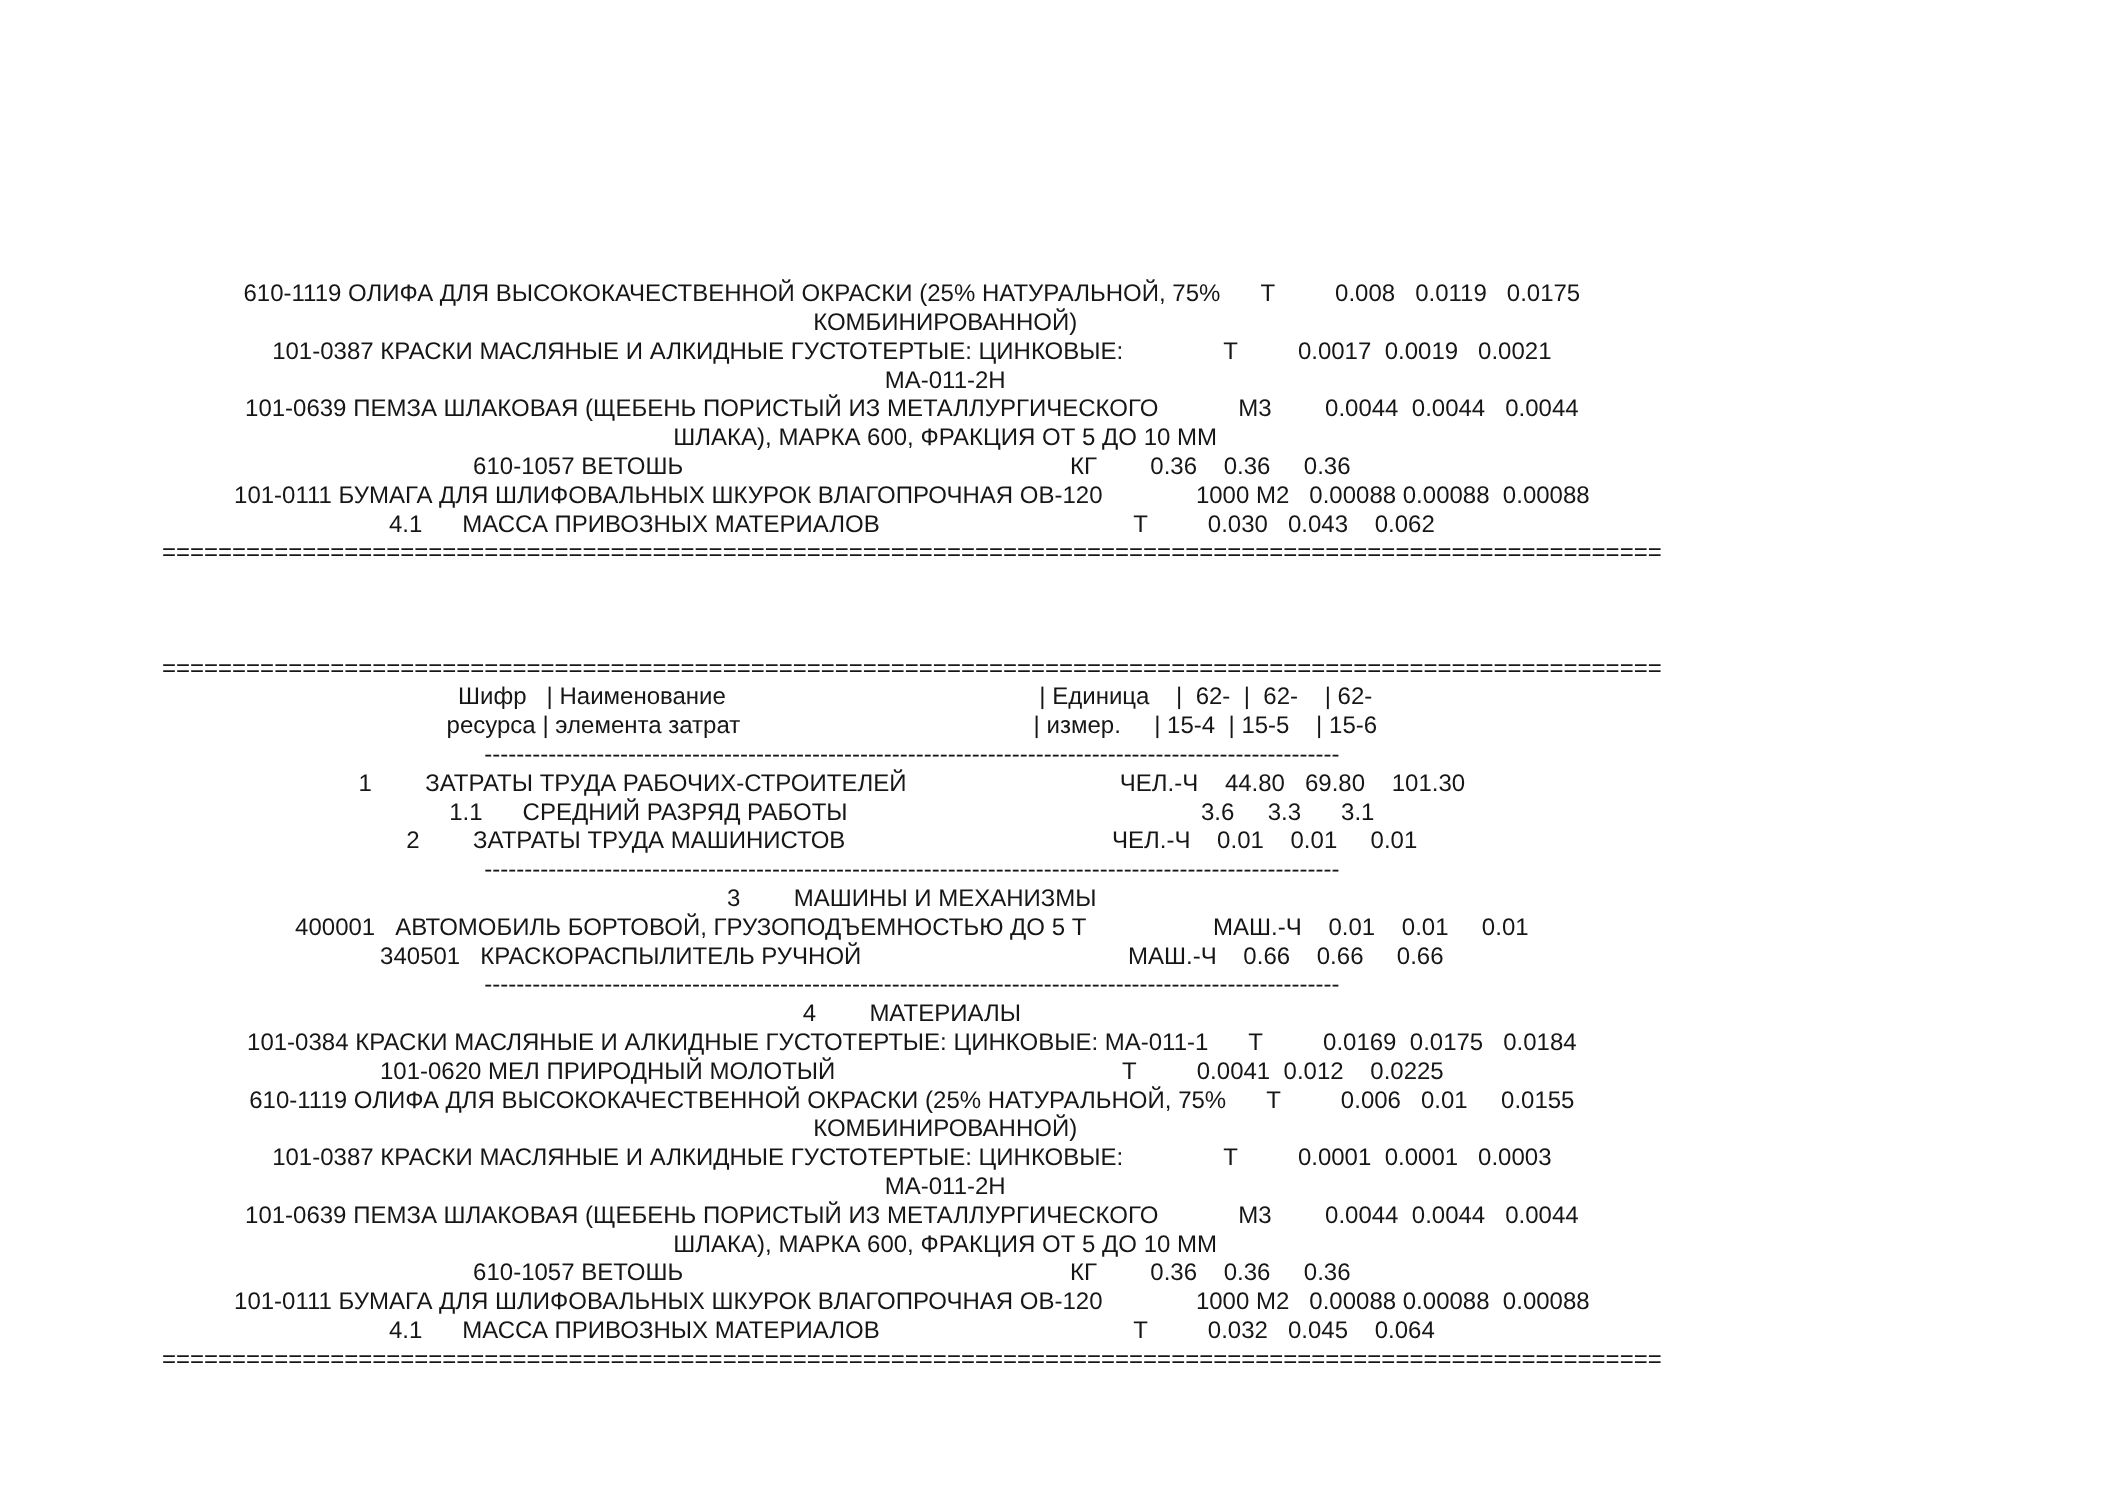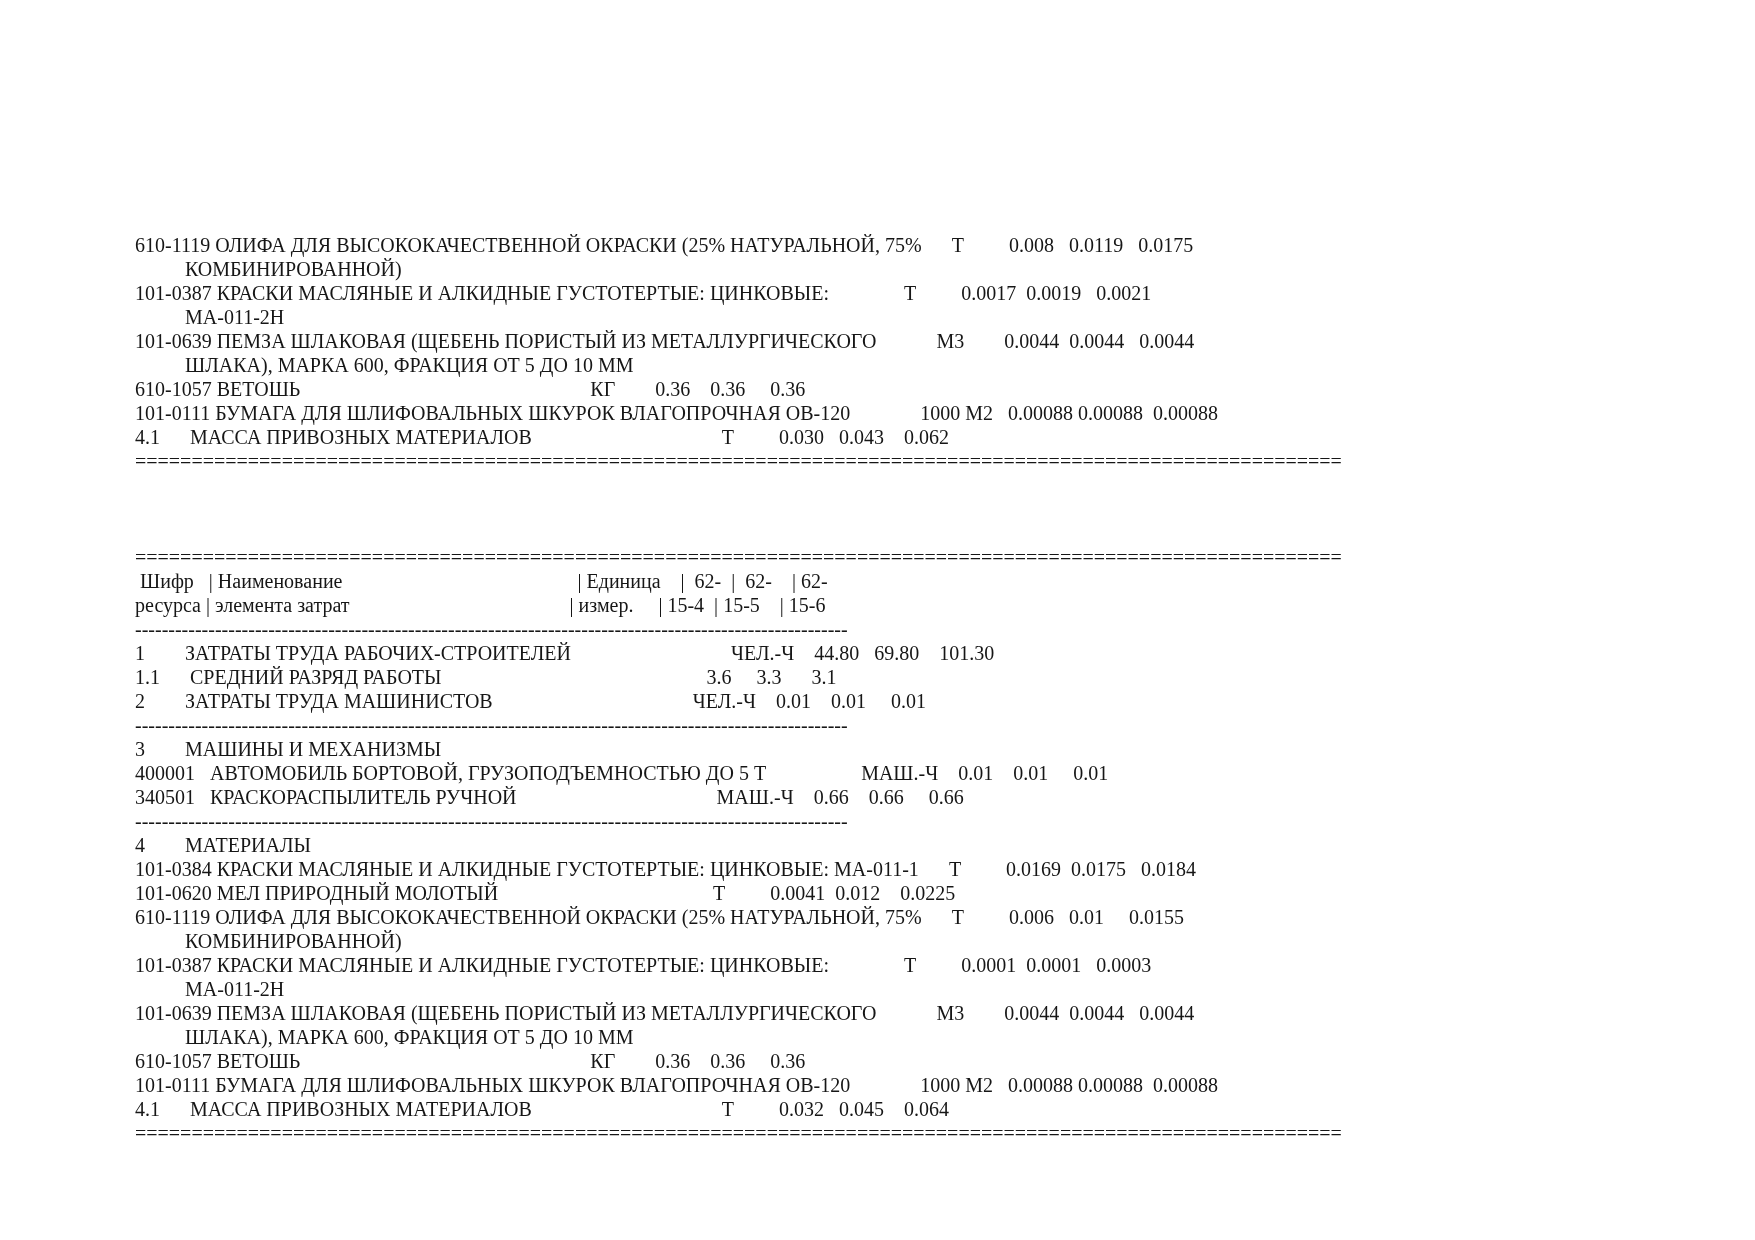--- a/index.html
+++ b/index.html
@@ -10,25 +10,26 @@
   body {
     width: 1755px;
     height: 1240px;
     overflow: hidden;
     position: relative;
   }
   .doc {
     position: absolute;
     left: 135px;
     top: 185px;
-    font-family: Liberation Serif, serif;
+    font-family: Liberation Sans, sans-serif;
     font-size: 20px;
     line-height: 24px;
     color: #161616;
     white-space: pre;
+    text-align: center;
   }
   .ln {
     height: 24px;
   }
   .ln span { display: inline; }
 </style>
 </head>
 <body>
 
 <main class="doc">

